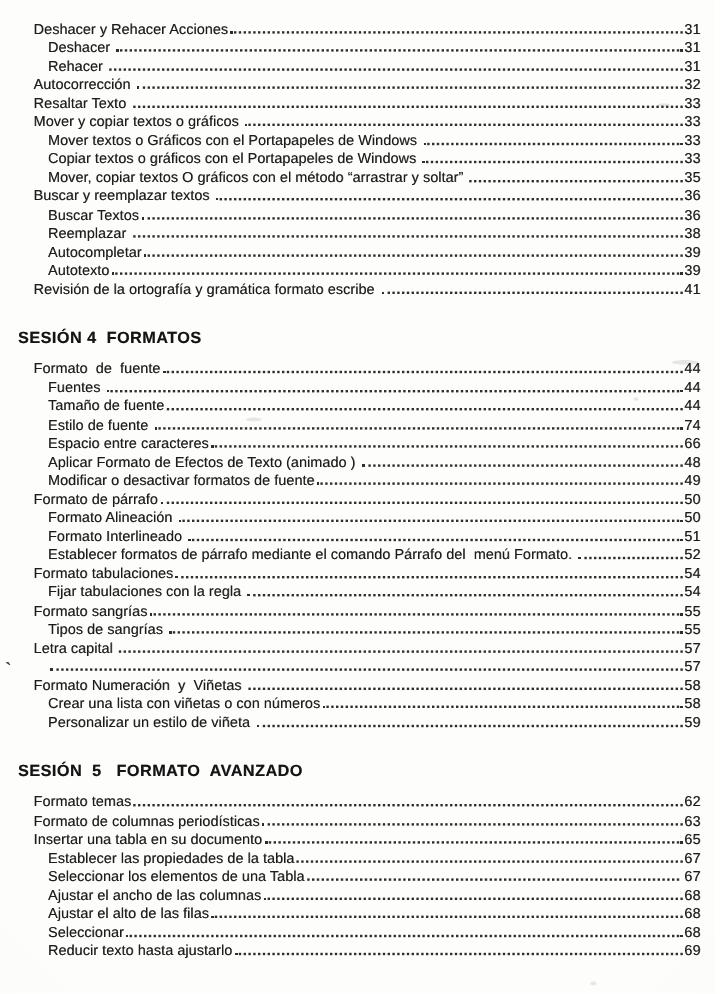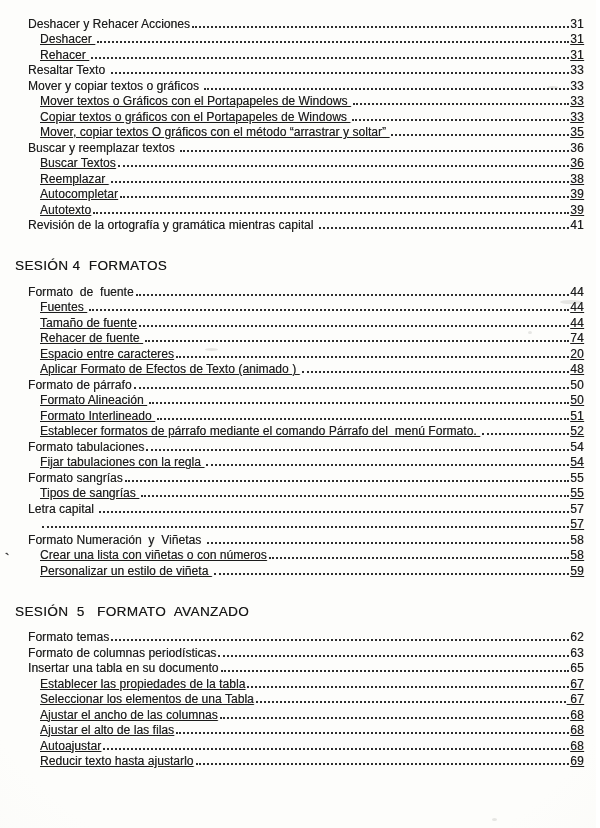--- a/index.html
+++ b/index.html
@@ -16,30 +16,30 @@
   .toc {
     position:absolute; left:0; top:0; right:0;
     padding:15px 12px 0 28px;
     text-shadow:0.3px 0 0 rgba(30,30,30,0.55);
     filter:blur(0.15px);
   }
   .entry {
     display:flex; align-items:flex-end;
     height:15.5px; font-size:12px; line-height:14px;
   }
-  .entry.lvl2 { padding-left:12px;text-decoration:underline; }
+  .entry.lvl2 { padding-left:12px; }
   .t { white-space:pre; letter-spacing:0.05px; }
   .dots {
     flex:1 1 auto; min-width:8px;
     margin:0 1px 3px 2px;
     border-bottom:2px dotted #2e2e2e;
   }
   .num { white-space:pre; letter-spacing:0.2px; }
   .heading {
-    font-weight:normal; font-size:13.5px; line-height:16px;
+    font-weight:bold; font-size:13.5px; line-height:16px;
     letter-spacing:0.4px; color:#141414;
     margin:26px 0 9px -13px;
     white-space:pre;
   }
   .tick {
     position:absolute; left:5px; top:549px;
     font-size:20px; color:#3a3a3a; transform:rotate(-10deg);
     text-shadow:none;
   }
   .smudge {
@@ -66,20 +66,25 @@
         <span class="t">Deshacer </span>
         <span class="dots"></span>
         <span class="num">31</span>
       </div>
       <div class="entry lvl2">
         <span class="t">Rehacer </span>
         <span class="dots"></span>
         <span class="num">31</span>
       </div>
       <div class="entry lvl1">
+        <span class="t">Autocorrección </span>
+        <span class="dots"></span>
+        <span class="num">32</span>
+      </div>
+      <div class="entry lvl1">
         <span class="t">Resaltar Texto </span>
         <span class="dots"></span>
         <span class="num">33</span>
       </div>
       <div class="entry lvl1">
         <span class="t">Mover y copiar textos o gráficos </span>
         <span class="dots"></span>
         <span class="num">33</span>
       </div>
       <div class="entry lvl2">
@@ -116,55 +121,60 @@
         <span class="t">Autocompletar</span>
         <span class="dots"></span>
         <span class="num">39</span>
       </div>
       <div class="entry lvl2">
         <span class="t">Autotexto</span>
         <span class="dots"></span>
         <span class="num">39</span>
       </div>
       <div class="entry lvl1">
-        <span class="t">Revisión de la ortografía y gramática mientras capital </span>
+        <span class="t">Revisión de la ortografía y gramática formato escribe </span>
         <span class="dots"></span>
         <span class="num">41</span>
       </div>
       <div class="heading">SESIÓN 4  FORMATOS</div>
       <div class="entry lvl1">
         <span class="t">Formato  de  fuente</span>
         <span class="dots"></span>
         <span class="num">44</span>
       </div>
       <div class="entry lvl2">
         <span class="t">Fuentes </span>
         <span class="dots"></span>
         <span class="num">44</span>
       </div>
       <div class="entry lvl2">
         <span class="t">Tamaño de fuente</span>
         <span class="dots"></span>
         <span class="num">44</span>
       </div>
       <div class="entry lvl2">
-        <span class="t">Rehacer de fuente </span>
+        <span class="t">Estilo de fuente </span>
         <span class="dots"></span>
         <span class="num">74</span>
       </div>
       <div class="entry lvl2">
         <span class="t">Espacio entre caracteres</span>
         <span class="dots"></span>
-        <span class="num">20</span>
+        <span class="num">66</span>
       </div>
       <div class="entry lvl2">
         <span class="t">Aplicar Formato de Efectos de Texto (animado ) </span>
         <span class="dots"></span>
         <span class="num">48</span>
       </div>
+      <div class="entry lvl2">
+        <span class="t">Modificar o desactivar formatos de fuente</span>
+        <span class="dots"></span>
+        <span class="num">49</span>
+      </div>
       <div class="entry lvl1">
         <span class="t">Formato de párrafo</span>
         <span class="dots"></span>
         <span class="num">50</span>
       </div>
       <div class="entry lvl2">
         <span class="t">Formato Alineación </span>
         <span class="dots"></span>
         <span class="num">50</span>
       </div>
@@ -252,21 +262,21 @@
         <span class="t">Ajustar el ancho de las columnas</span>
         <span class="dots"></span>
         <span class="num">68</span>
       </div>
       <div class="entry lvl2">
         <span class="t">Ajustar el alto de las filas</span>
         <span class="dots"></span>
         <span class="num">68</span>
       </div>
       <div class="entry lvl2">
-        <span class="t">Autoajustar</span>
+        <span class="t">Seleccionar</span>
         <span class="dots"></span>
         <span class="num">68</span>
       </div>
       <div class="entry lvl2">
         <span class="t">Reducir texto hasta ajustarlo</span>
         <span class="dots"></span>
         <span class="num">69</span>
       </div>
     </div>
   <span class="tick">ˋ</span>

